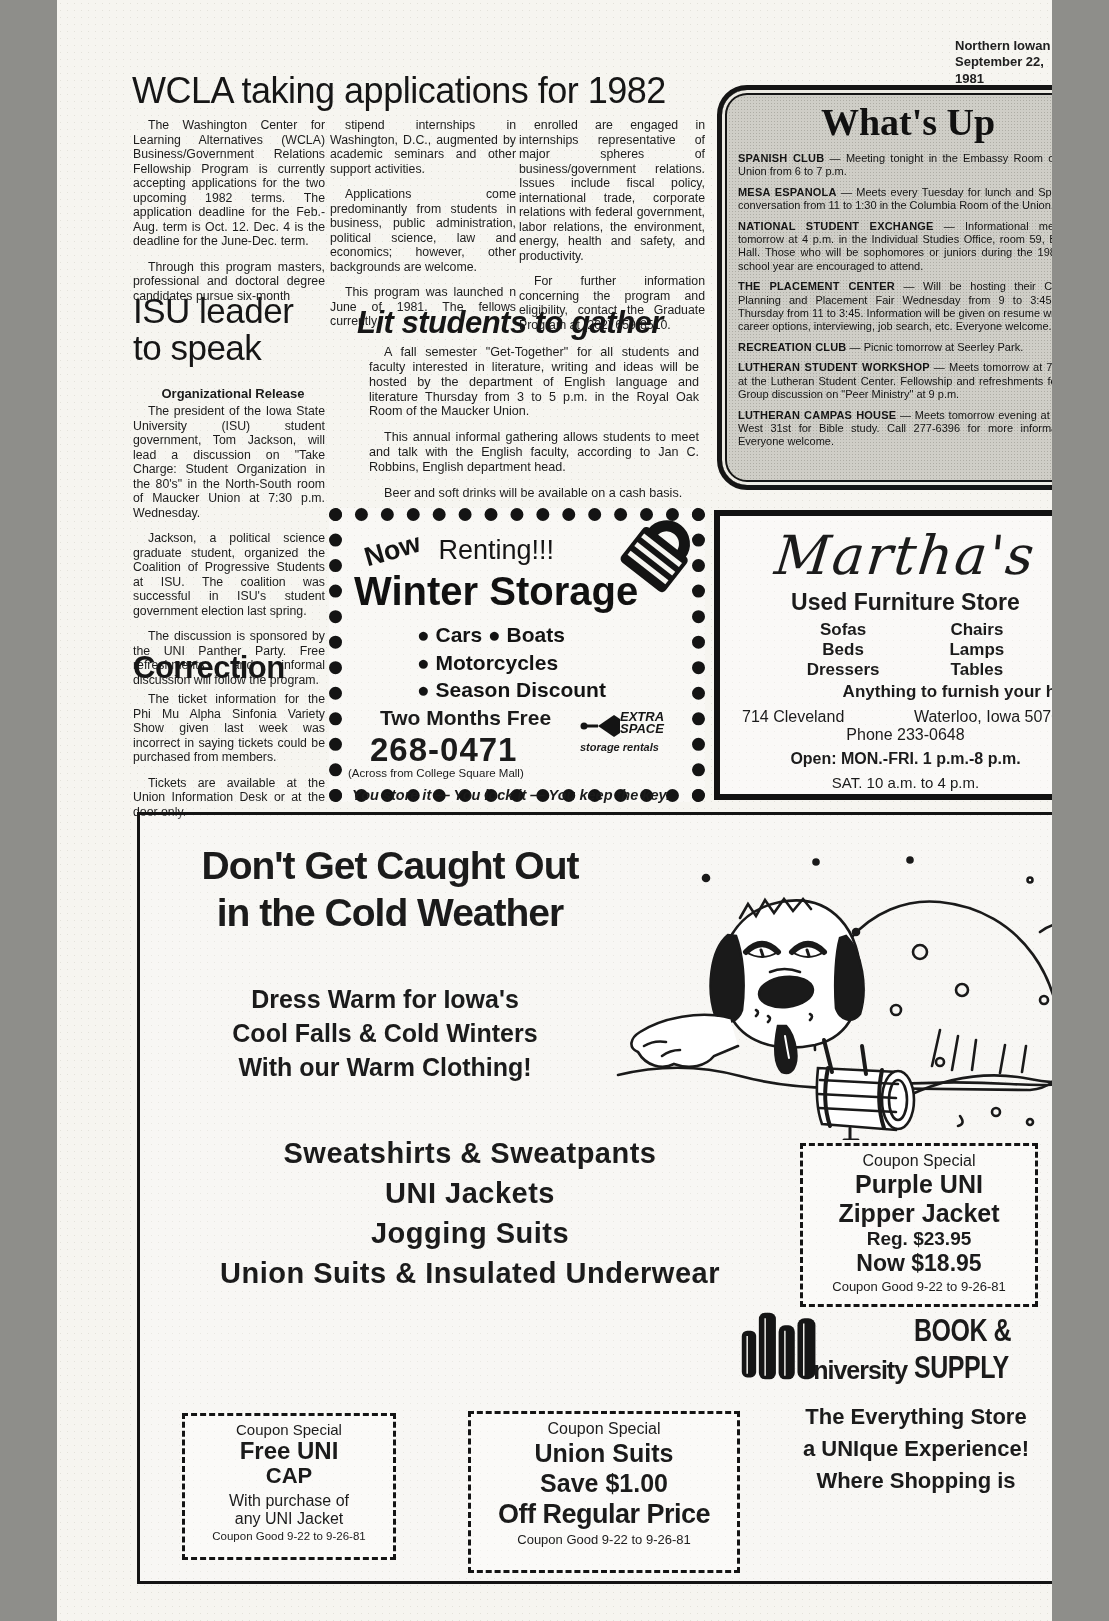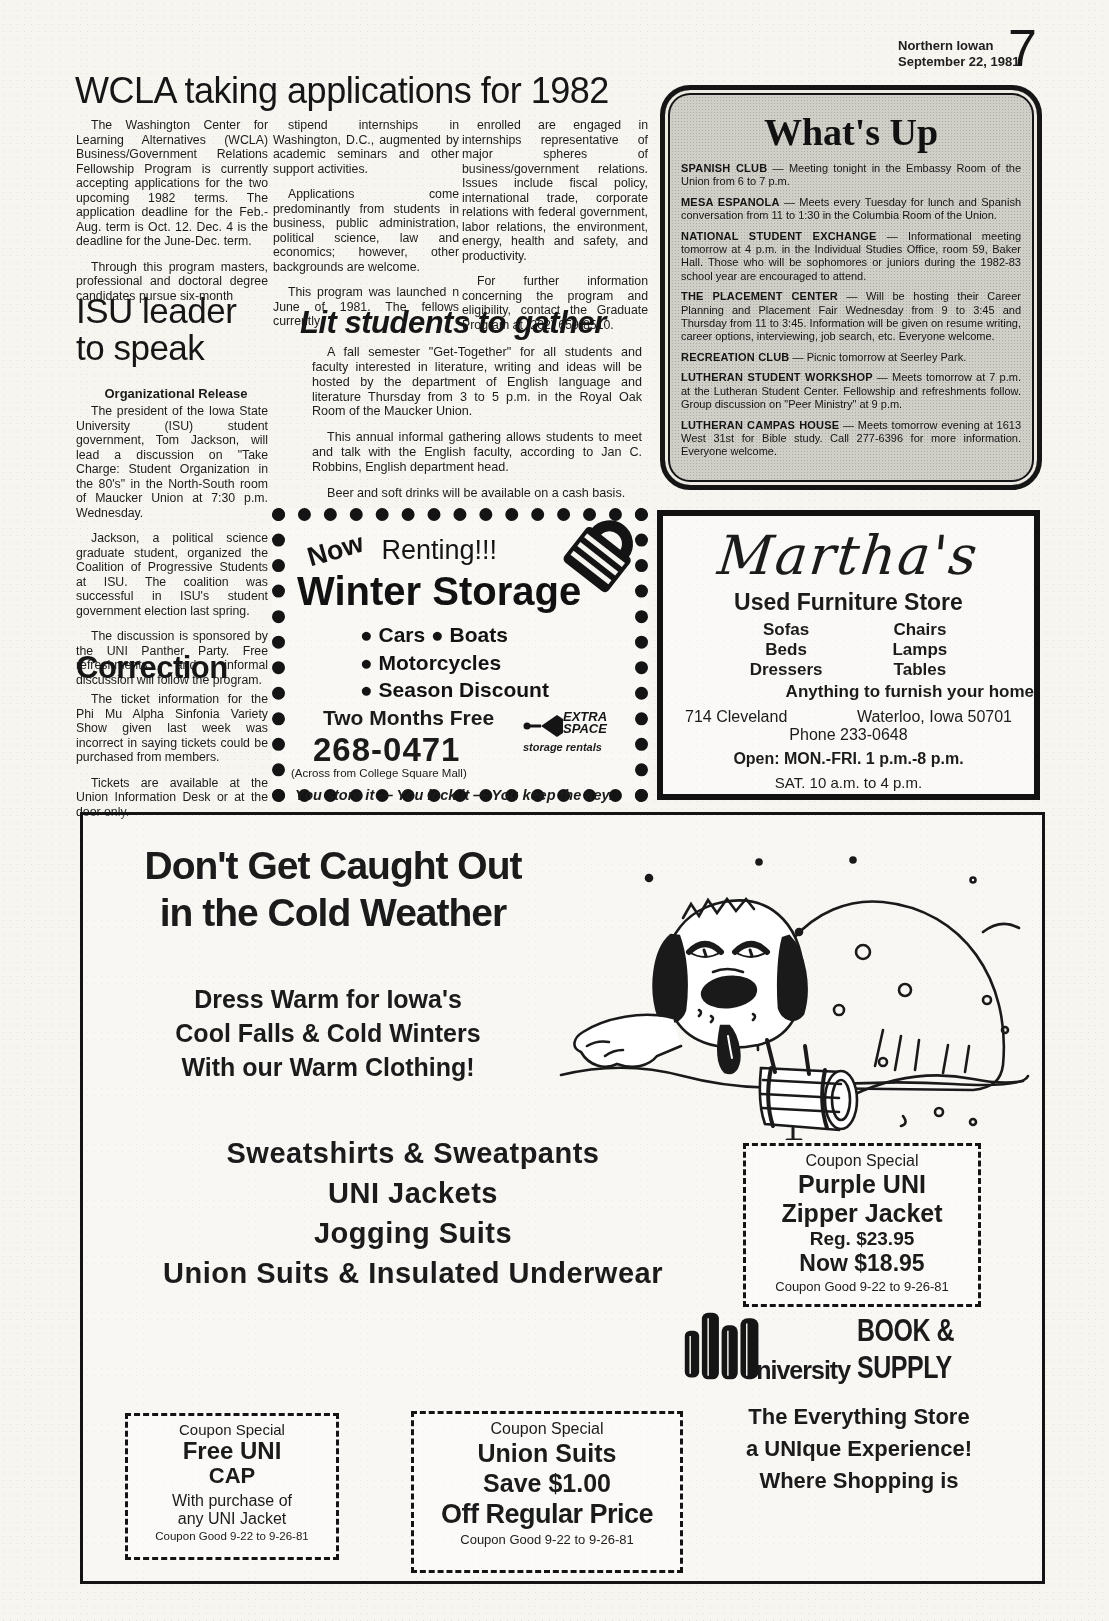--- a/index.html
+++ b/index.html
@@ -1,17 +1,17 @@
 <!DOCTYPE html>
 <html><head>
 <meta charset="utf-8">
 <style>
   html,body{margin:0;padding:0;background:#8e8e8a;}
   #page{
-    position:relative;width:1109px;height:1621px;margin:0 auto;
+    position:relative;width:995px;height:1621px;margin:0 auto;
     background:#f6f5f0;
     background-image:radial-gradient(#e3e2da 0.6px, transparent 0.7px);
     background-size:7px 7px;
     font-family:"Liberation Sans",sans-serif;color:#1b1b1b;overflow:hidden;
   }
   .abs{position:absolute;}
   
   .mast{font-weight:bold;font-size:13px;line-height:1.25;text-align:left;color:#202020;}
   .pagenum{font-size:52px;font-weight:400;color:#161616;}
   
@@ -20,21 +20,21 @@
   .headline{color:#161616;letter-spacing:-0.5px;}
   
   .wu{
     border:5px solid #151515;border-radius:30px;
     background:#cfcec7;
     background-image:radial-gradient(#aeada5 0.9px, transparent 1px);
     background-size:3px 3px;
     box-shadow:inset 0 0 0 3px #eceae3, inset 0 0 0 5px #151515;
     overflow:hidden;
   }
-  .wu-title{font-family:"Liberation Serif",serif;font-weight:bold;font-size:38px;text-align:center;margin:20px 0 8px;color:#111;}
+  .wu-title{font-family:"Liberation Serif",serif;font-weight:bold;font-size:38px;text-align:center;margin:10px 0 8px;color:#111;}
   .wu-item{margin:0 16px 7px;font-size:11px;line-height:1.22;color:#141414;text-align:justify;}
   .wu-item b{letter-spacing:0.2px;}
   
   .chainbox{border:13px dotted #141414;border-radius:6px;background:rgba(255,255,255,0.35);}
   .bul{font-size:21px;font-weight:bold;line-height:1.32;color:#131313;}
   
   .marthas{border:6px solid #121212;background:rgba(255,255,255,0.45);}
   .script{font-family:"DejaVu Serif",serif;font-style:italic;font-size:54px;letter-spacing:2px;transform:skewX(-6deg);}
   
   .bigad{border:3px solid #141414;background:rgba(255,255,255,0.25);}

